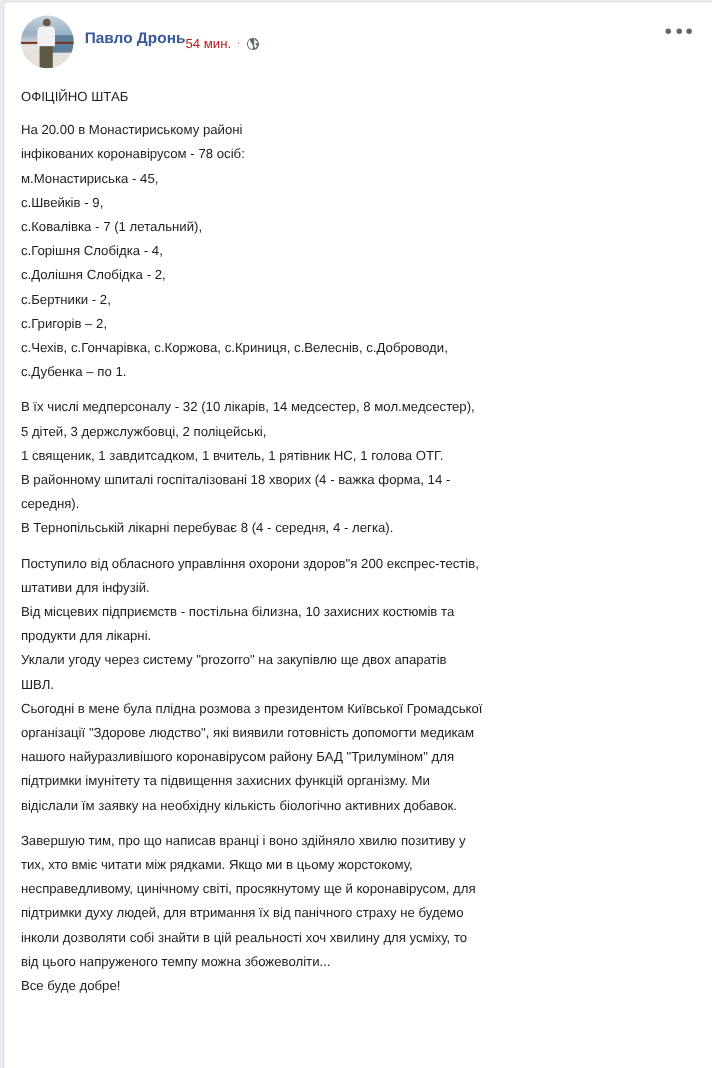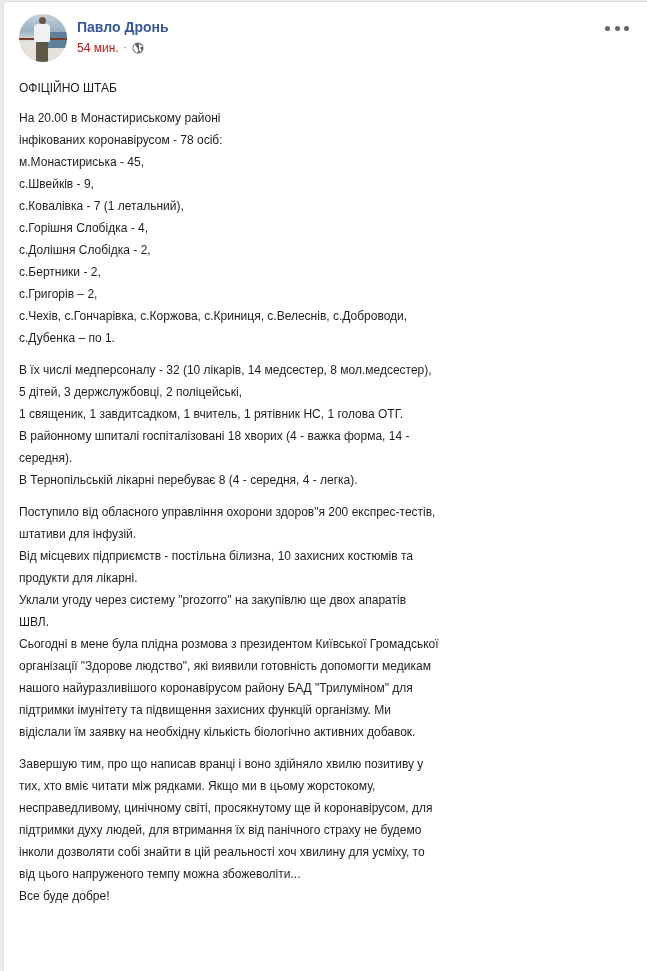--- a/index.html
+++ b/index.html
@@ -60,21 +60,21 @@
       position: absolute; left: 15px; top: 10px; width: 16px; height: 18px;
       background: #f1f1f4; border-radius: 4px 4px 1px 1px;
     }
     .avatar .pants {
       position: absolute; left: 17px; top: 28px; width: 12px; height: 20px;
       background: #5f5844;
     }
     .meta {
       margin-left: 10px;
       display: flex;
-      flex-direction: column;
+      flex-direction: row;
       justify-content: center;
     }
     .author {
       color: #385898;
       font-weight: bold;
       font-size: 14px;
       line-height: 18px;
       margin-top: -3px;
       cursor: pointer;
     }

